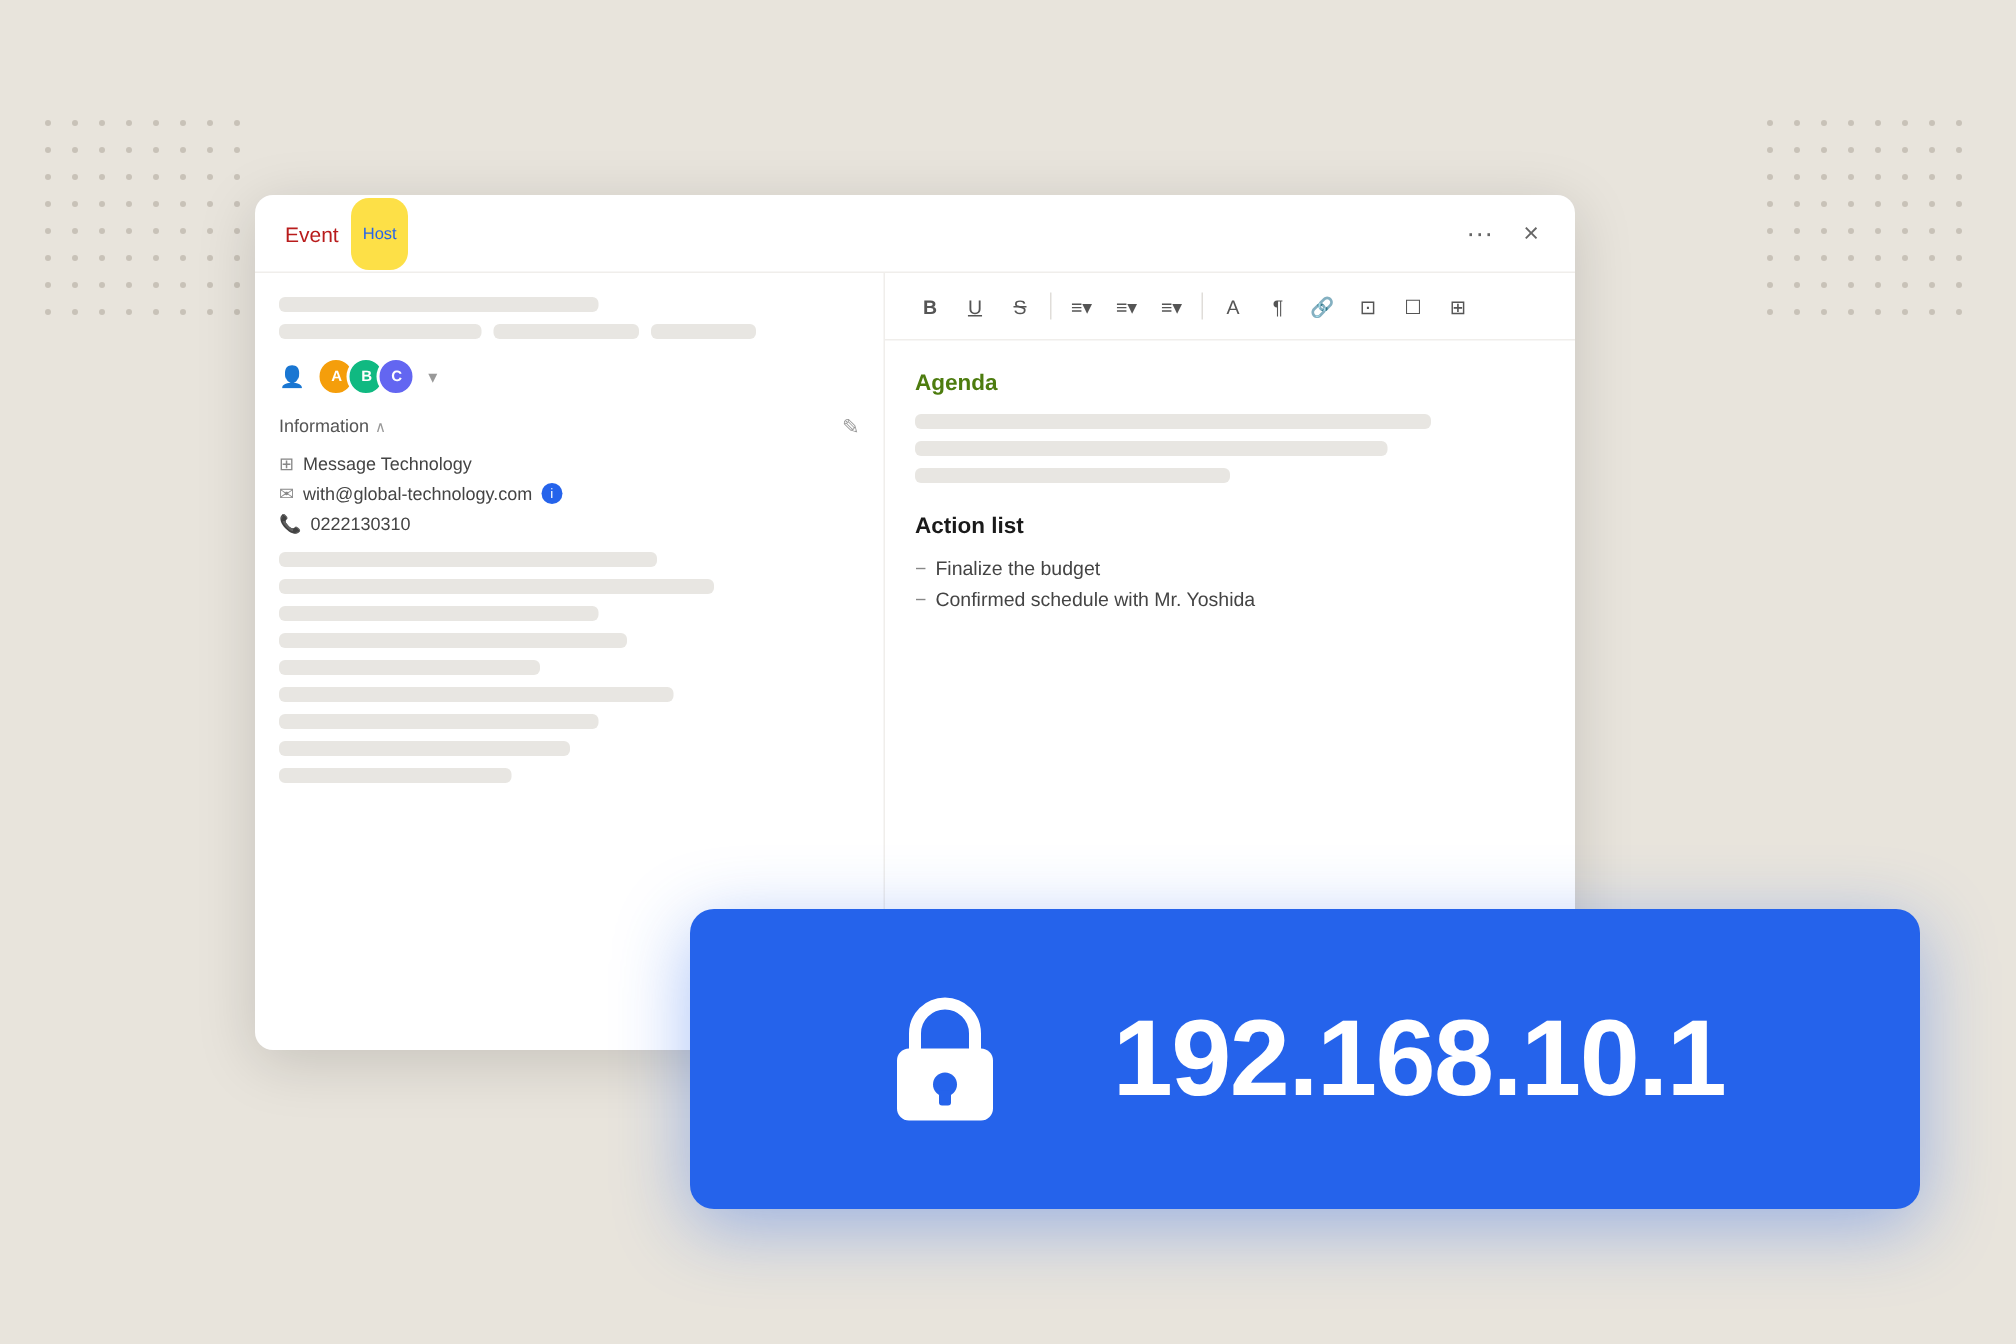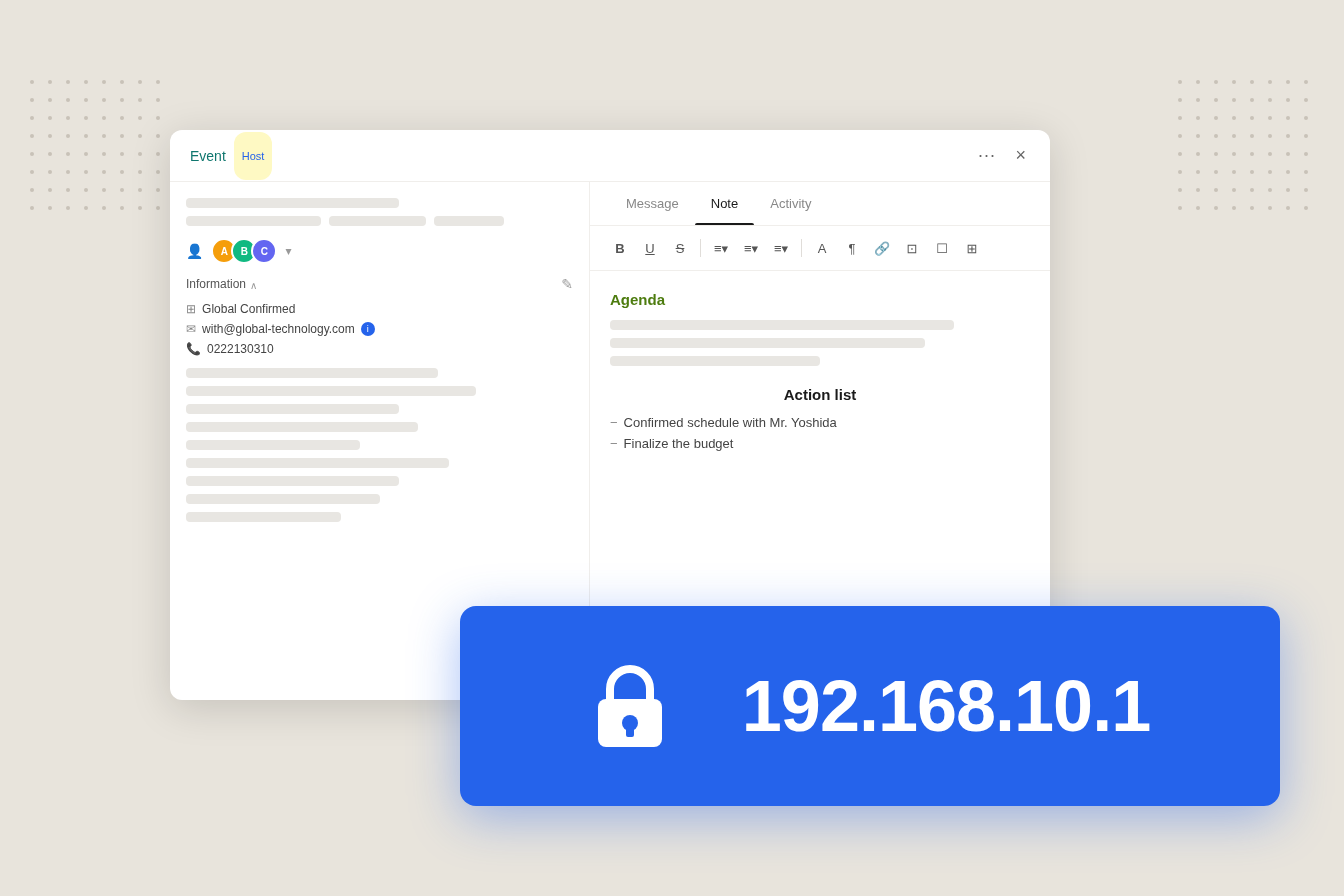--- a/index.html
+++ b/index.html
@@ -58,25 +58,25 @@
       display: flex;
       align-items: center;
       padding: 0 20px;
       height: 52px;
       border-bottom: 1px solid #f0eeeb;
       flex-shrink: 0;
     }
     .header-title {
       font-size: 14px;
       font-weight: 500;
-      color: #0f766e;
+      color: #b91c1c;
       margin-right: 8px;
     }
     .host-badge {
-      background: #fef9c3;
+      background: #fde047;
       color: #2563eb;
       font-size: 11px;
       font-weight: 500;
       padding: 18px 8px;
       border-radius: 12px;
     }
     .header-actions {
       margin-left: auto;
       display: flex;
       gap: 12px;
@@ -286,21 +286,20 @@
       background: #e8e6e2;
       border-radius: 4px;
       height: 10px;
       margin-bottom: 8px;
     }
     .action-list-title {
       font-size: 15px;
       font-weight: 600;
       color: #1a1a1a;
       margin: 20px 0 12px;
-      text-align: center;
     }
     .action-item {
       font-size: 13px;
       color: #444;
       margin-bottom: 6px;
       display: flex;
       gap: 6px;
     }
     .action-item::before {
       content: '−';
@@ -510,21 +509,21 @@
       <div class="info-section-header">
         <div class="info-label">
           <span>Information</span>
           <span class="info-chevron">∧</span>
         </div>
         <span class="edit-icon">✎</span>
       </div>
 
       <div class="info-item">
         <span class="info-icon">⊞</span>
-        <span>Global Confirmed</span>
+        <span>Message Technology</span>
       </div>
       <div class="info-item">
         <span class="info-icon">✉</span>
         <span>with@global-technology.com</span>
         <span class="info-badge">i</span>
       </div>
       <div class="info-item">
         <span class="info-icon">📞</span>
         <span>0222130310</span>
       </div>
@@ -537,25 +536,20 @@
         <div class="skel" style="width:45%"></div>
         <div class="skel" style="width:68%"></div>
         <div class="skel" style="width:55%"></div>
         <div class="skel" style="width:50%"></div>
         <div class="skel" style="width:40%"></div>
       </div>
     </div>
 
     <div class="right-panel">
 
-      <div class="tabs">
-        <button class="tab">Message</button>
-        <button class="tab active">Note</button>
-        <button class="tab">Activity</button>
-      </div>
 
       <div class="editor-toolbar">
         <button class="toolbar-btn">
             <strong>B</strong>
           </button>
         <button class="toolbar-btn">
             <u>U</u>
           </button>
         <button class="toolbar-btn">
             <s>S</s>
@@ -573,22 +567,22 @@
         <button class="toolbar-btn">⊞</button>
       </div>
 
       <div class="editor-content">
         <div class="editor-section-title">Agenda</div>
         <div class="editor-skel" style="width:82%"></div>
         <div class="editor-skel" style="width:75%"></div>
         <div class="editor-skel" style="width:50%"></div>
 
         <div class="action-list-title">Action list</div>
+        <div class="action-item">Finalize the budget</div>
         <div class="action-item">Confirmed schedule with Mr. Yoshida</div>
-        <div class="action-item">Finalize the budget</div>
       </div>
 
     </div>
   </div>
 </div>
 
 <div class="blue-banner">
   <div class="lock-icon-wrap">
     <svg class="lock-svg" viewBox="0 0 80 90" fill="none" xmlns="http://www.w3.org/2000/svg">
 

